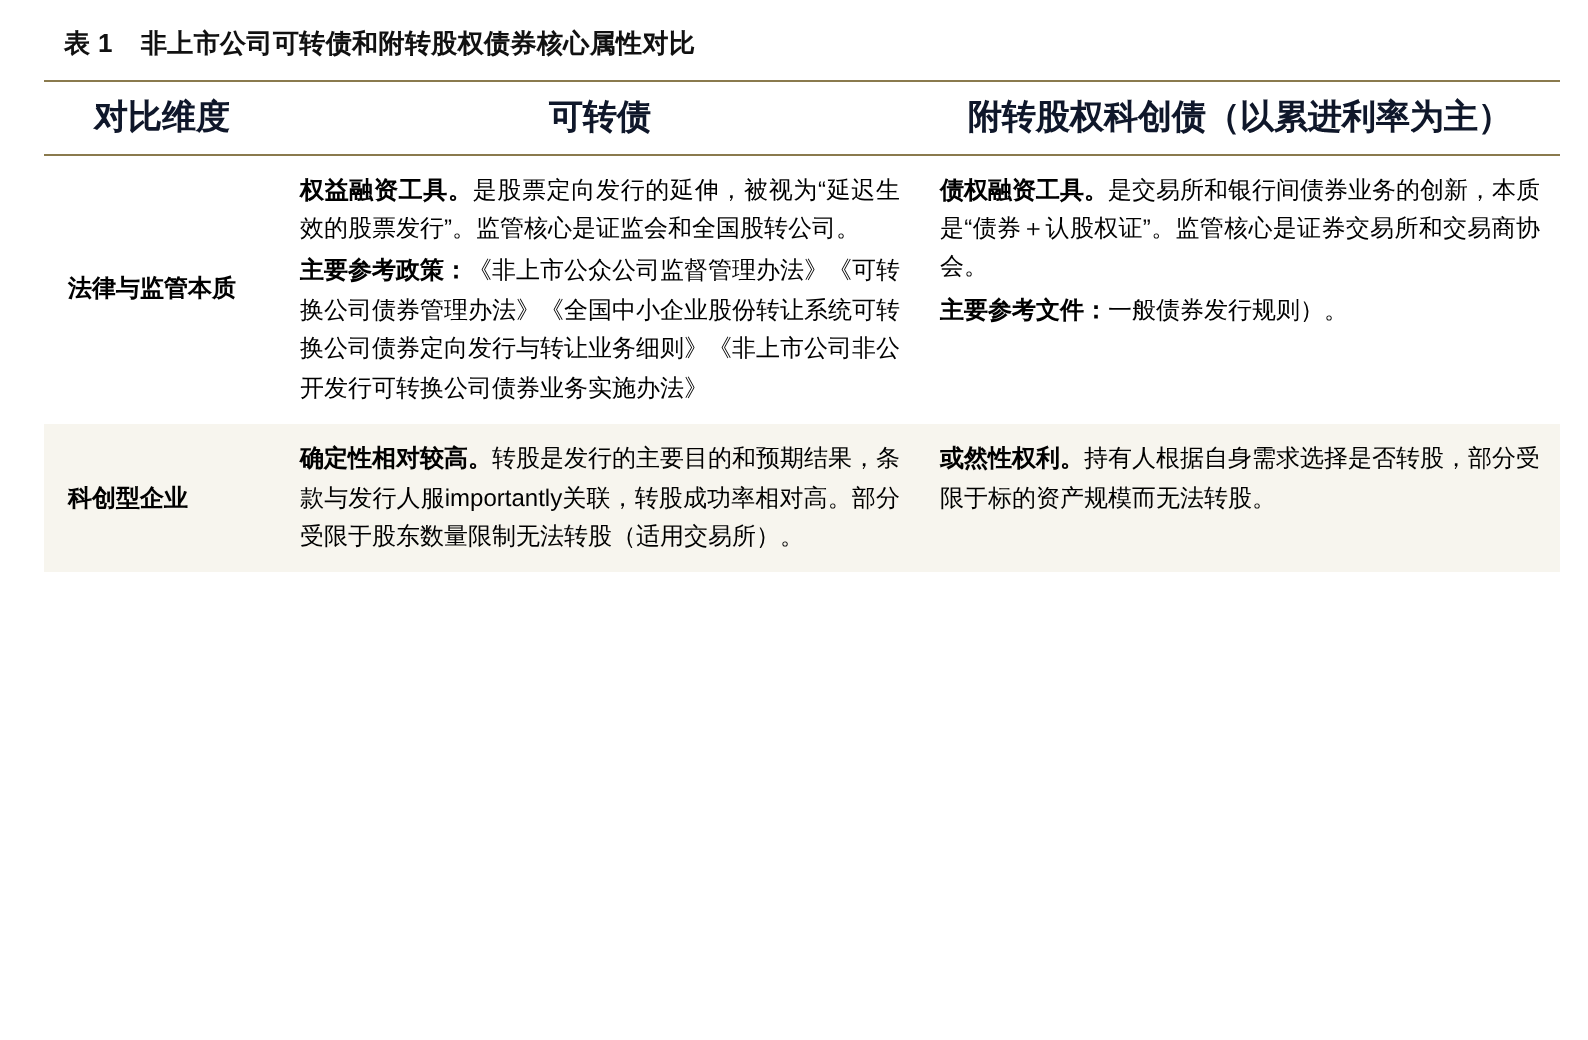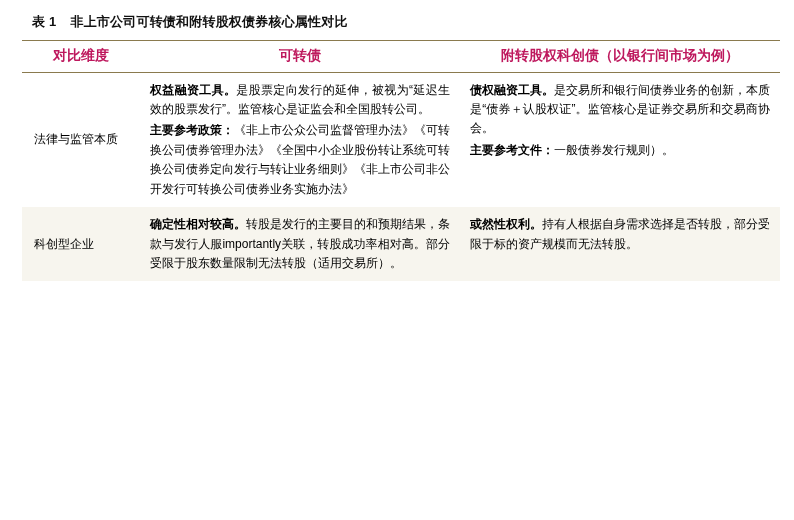--- a/index.html
+++ b/index.html
@@ -36,44 +36,44 @@
     border-collapse: collapse;
     width: 758px;
     table-layout: fixed;
     margin-left: 4px;
   }
   table.tbl col.c1 { width: 118px; }
   table.tbl col.c2 { width: 320px; }
   table.tbl col.c3 { width: 320px; }
 
   table.tbl thead th {
-    font-size: 14px;
+    font-size: 17px;
     font-weight: bold;
     text-align: center;
     padding: 6px 6px 7px 6px;
     border-top: 1.6px solid #8a7a4e;
     border-bottom: 1.1px solid #8a7a4e;
-    color: #be185d;
+    color: #0f172a;
     background: #ffffff;
   }
   table.tbl thead th.first {
     text-align: center;
   }
   table.tbl tbody td {
     font-size: 12px;
     line-height: 1.62;
     padding: 8px 10px 8px 10px;
     vertical-align: middle;
     border: none;
   }
   table.tbl tbody tr.shade td {
     background: #f7f5ee;
   }
   table.tbl tbody td.label {
-    font-weight: normal;
+    font-weight: bold;
     padding-left: 12px;
     vertical-align: middle;
   }
   table.tbl tbody td.body {
     vertical-align: top;
     text-align: justify;
   }
   .bold { font-weight: bold; }
   .para { margin: 0; }
   .para + .para { margin-top: 2px; }
@@ -97,21 +97,21 @@
   <table class="tbl">
     <colgroup>
       <col class="c1">
       <col class="c2">
       <col class="c3">
     </colgroup>
     <thead>
       <tr>
         <th class="first">对比维度</th>
         <th>可转债</th>
-        <th>附转股权科创债（以银行间市场为例）</th>
+        <th>附转股权科创债（以累进利率为主）</th>
       </tr>
     </thead>
     <tbody id="tbody">
         <tr>
           <td class="label">法律与监管本质</td>
           <td class="body">
             <div class="para"><span class="bold">权益融资工具。</span><span>是股票定向发行的延伸，被视为“延迟生效的股票发行”。监管核心是证监会和全国股转公司。</span></div>
             <div class="para"><span class="bold">主要参考政策：</span><span>《非上市公众公司监督管理办法》《可转换公司债券管理办法》《全国中小企业股份转让系统可转换公司债券定向发行与转让业务细则》《非上市公司非公开发行可转换公司债券业务实施办法》</span></div>
           </td>
           <td class="body">

